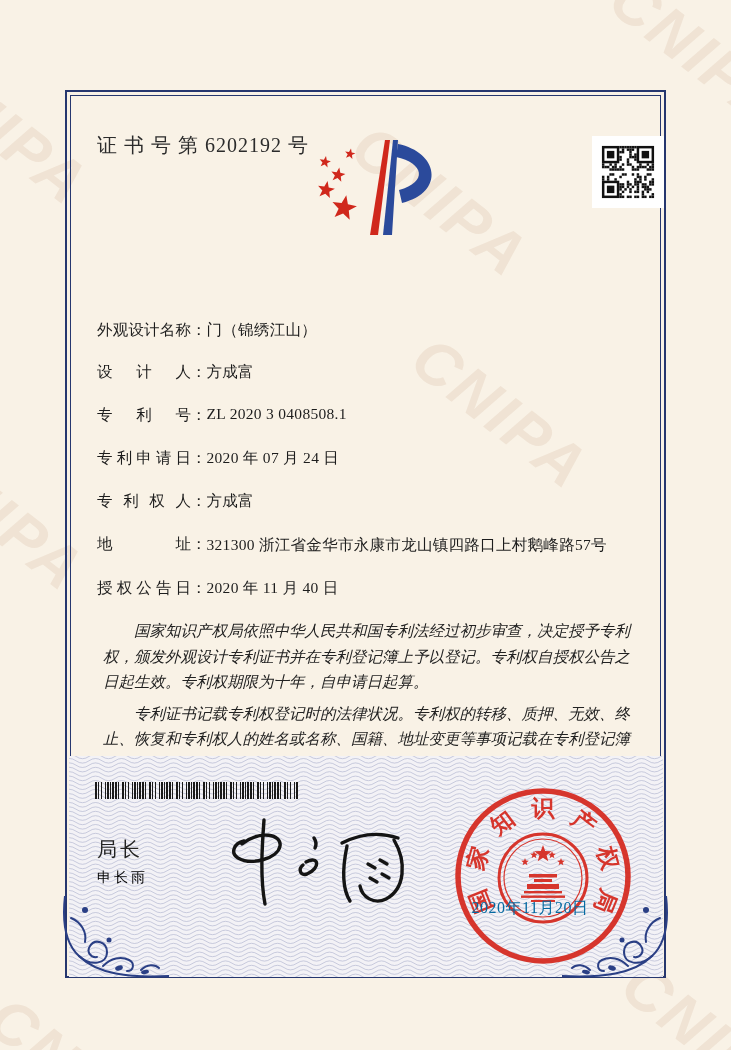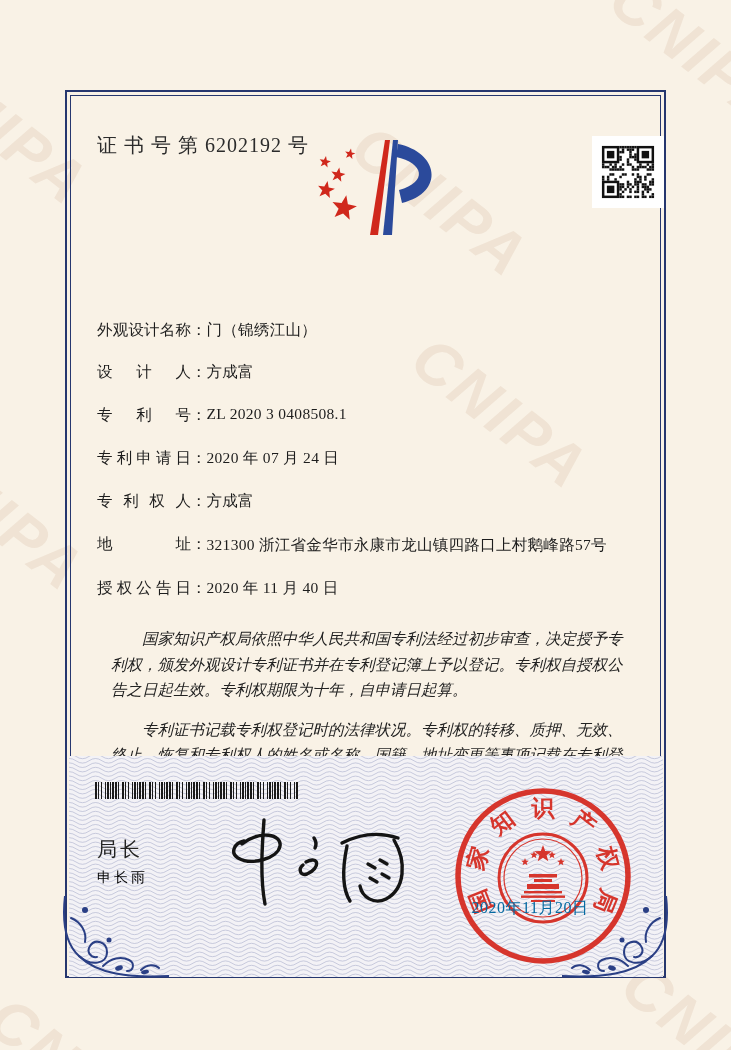--- a/index.html
+++ b/index.html
@@ -44,21 +44,21 @@
   }
   .f-colon{ vertical-align:top; }
   .f-val{ display:inline-block; vertical-align:top; letter-spacing:0.3px; }
   .f-val-wrap{ width:450px; line-height:22px; }
   .fgroup2{ position:absolute; left:286px; top:0; }
   
   #body-text{
     left:97px; top:612px; width:541px;
     font-size:15.5px; line-height:25.5px; font-style:italic; color:#222;
   }
-  #body-text p{ margin:14px; text-indent:2em; }
+  #body-text p{ margin:6px; text-indent:2em; }
   
   #guilloche{
     left:68.5px; top:756px; width:594px; height:221px;
     background:#f3f2f6; overflow:hidden;
   }
   #barcode{ left:95px; top:782px; width:204px; height:17px; }
   #commissioner-title{ left:97px; top:836px; font-size:20px;
     font-family:"Liberation Sans","DejaVu Sans",sans-serif; color:#222; letter-spacing:3px;}
   #commissioner-name{ left:97px; top:869px; font-size:14px;
     font-family:"Liberation Sans","DejaVu Sans",sans-serif; color:#000000; letter-spacing:3px;}

